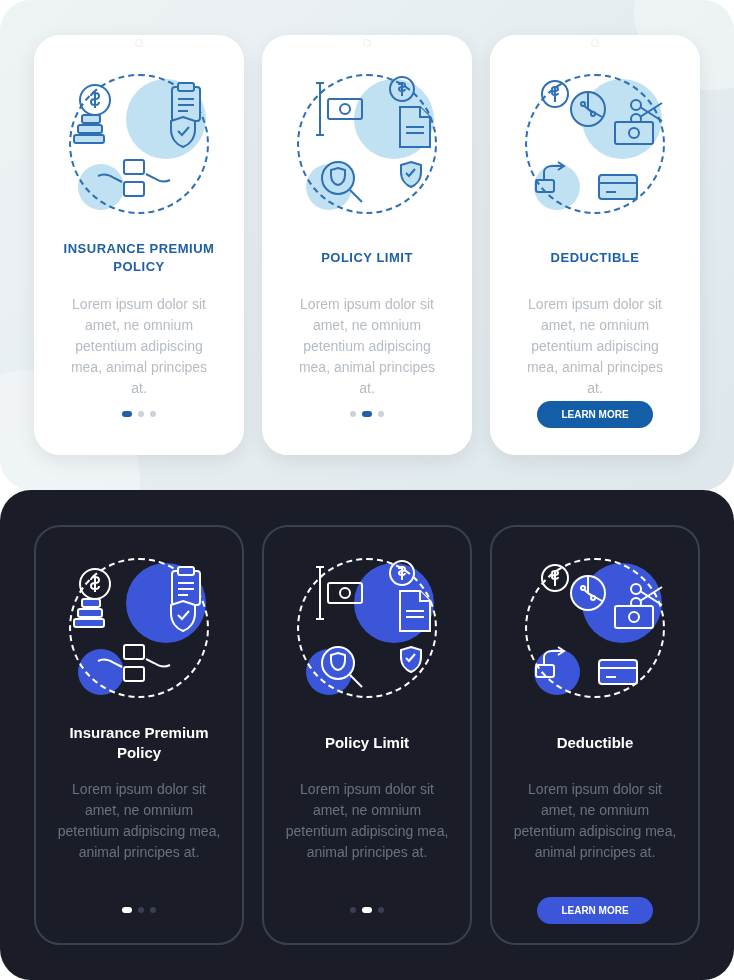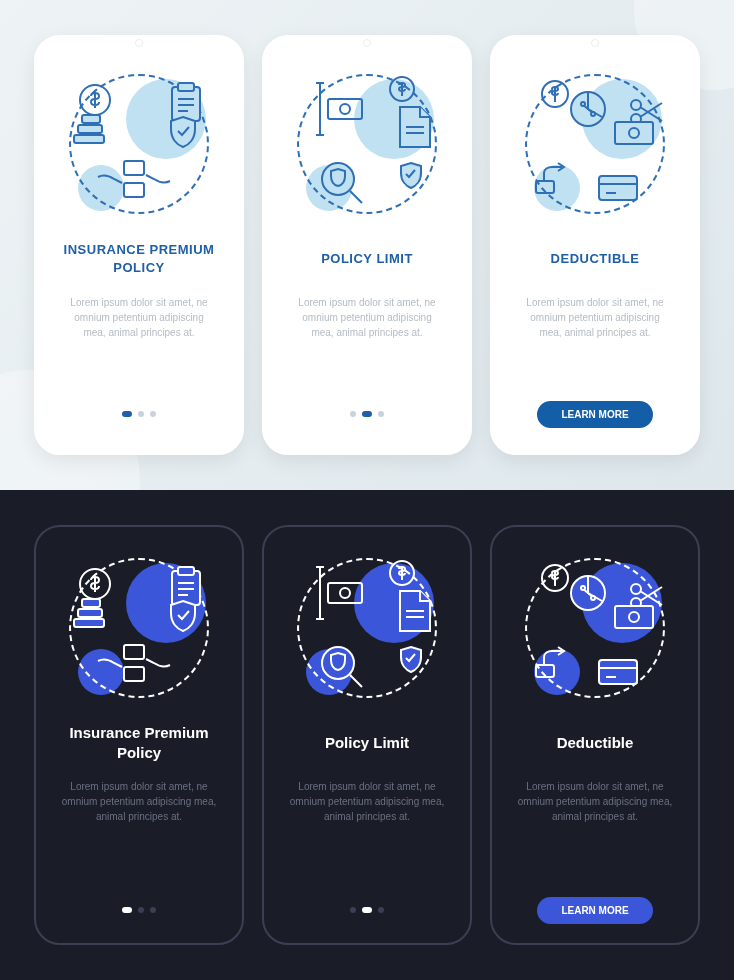--- a/index.html
+++ b/index.html
@@ -1,17 +1,17 @@
 <!DOCTYPE html>
 <html><head>
 <meta charset="utf-8">
 <style>
 * { box-sizing: border-box; margin: 0; padding: 0; }
 body { font-family: Arial, Helvetica, sans-serif; width: 734px; height: 980px; overflow: hidden; }
-.section { width: 100%; display: flex; justify-content: center; align-items: center; gap: 18px; padding: 22px 20px; position: relative; }
+.section { width: 100%; display: flex; justify-content: center; align-items: center; gap: 18px; padding: 22px 20px; position: relative; border-radius: 31px; }
 .section.light { height: 490px; background: linear-gradient(135deg, #eef3f5 0%, #dde7ec 100%); }
 .section.dark { height: 490px; background: #1a1d28; }
 .phone { width: 210px; height: 420px; border-radius: 26px; position: relative; display: flex; flex-direction: column; align-items: center; padding: 22px 16px 18px; }
 .section.light .phone { background: #fff; border: 8px solid #fff; box-shadow: 0 6px 20px rgba(0,0,0,0.08); }
 .section.light .phone::before { content:""; position:absolute; top:-4px; left:50%; transform:translateX(-50%); width:6px; height:6px; background:#fff; border-radius:50%; border:1px solid #eee;}
 .section.dark .phone { border: 2px solid #3a3f52; }
 .ill { width: 150px; height: 150px; position: relative; display:flex; align-items:center; justify-content:center; margin-top:4px;}
 .dashed-circle { position:absolute; width:140px; height:140px; border:2px dashed; border-radius:50%; }
 .section.light .dashed-circle { border-color:#2e6fb5; }
 .section.dark .dashed-circle { border-color:#fff; }
@@ -22,21 +22,21 @@
 .section.dark .blob { background:#3b56d8; }
 .icn { position:absolute; stroke-width:2; fill:none; }
 .section.light .icn { stroke:#2e6fb5; }
 .section.dark .icn { stroke:#fff; }
 .icn.filled.light-fill { fill:#bfe1f2; }
 .section.dark .icn.filled.light-fill { fill:#3b56d8; }
 
 .title { text-align:center; font-weight:700; margin-top:18px; min-height:44px; display:flex; align-items:center; justify-content:center; }
 .section.light .title { color:#1f5fa8; font-size:13px; letter-spacing:0.5px; text-transform:uppercase; line-height:1.4; }
 .section.dark .title { color:#fff; font-size:15px; line-height:1.35; }
-.desc { text-align:center; font-size:10px; line-height:1.5; margin-top:14px; padding:0 4px; }
+.desc { text-align:center; font-size:14px; line-height:1.5; margin-top:14px; padding:0 4px; }
 .section.light .desc { color:#b4bcc4; }
 .section.dark .desc { color:#6a7080; }
 .footer { margin-top:auto; height:30px; display:flex; align-items:center; justify-content:center; width:100%; }
 .dots { display:flex; gap:6px; }
 .dot { width:6px; height:6px; border-radius:3px; }
 .section.light .dot { background:#c9d2da; }
 .section.light .dot.active { background:#1f5fa8; width:10px; }
 .section.dark .dot { background:#3a3f52; }
 .section.dark .dot.active { background:#fff; width:10px; }
 .btn { border:none; border-radius:16px; padding:8px 24px; font-size:10px; font-weight:700; cursor:pointer; color:#fff; }

